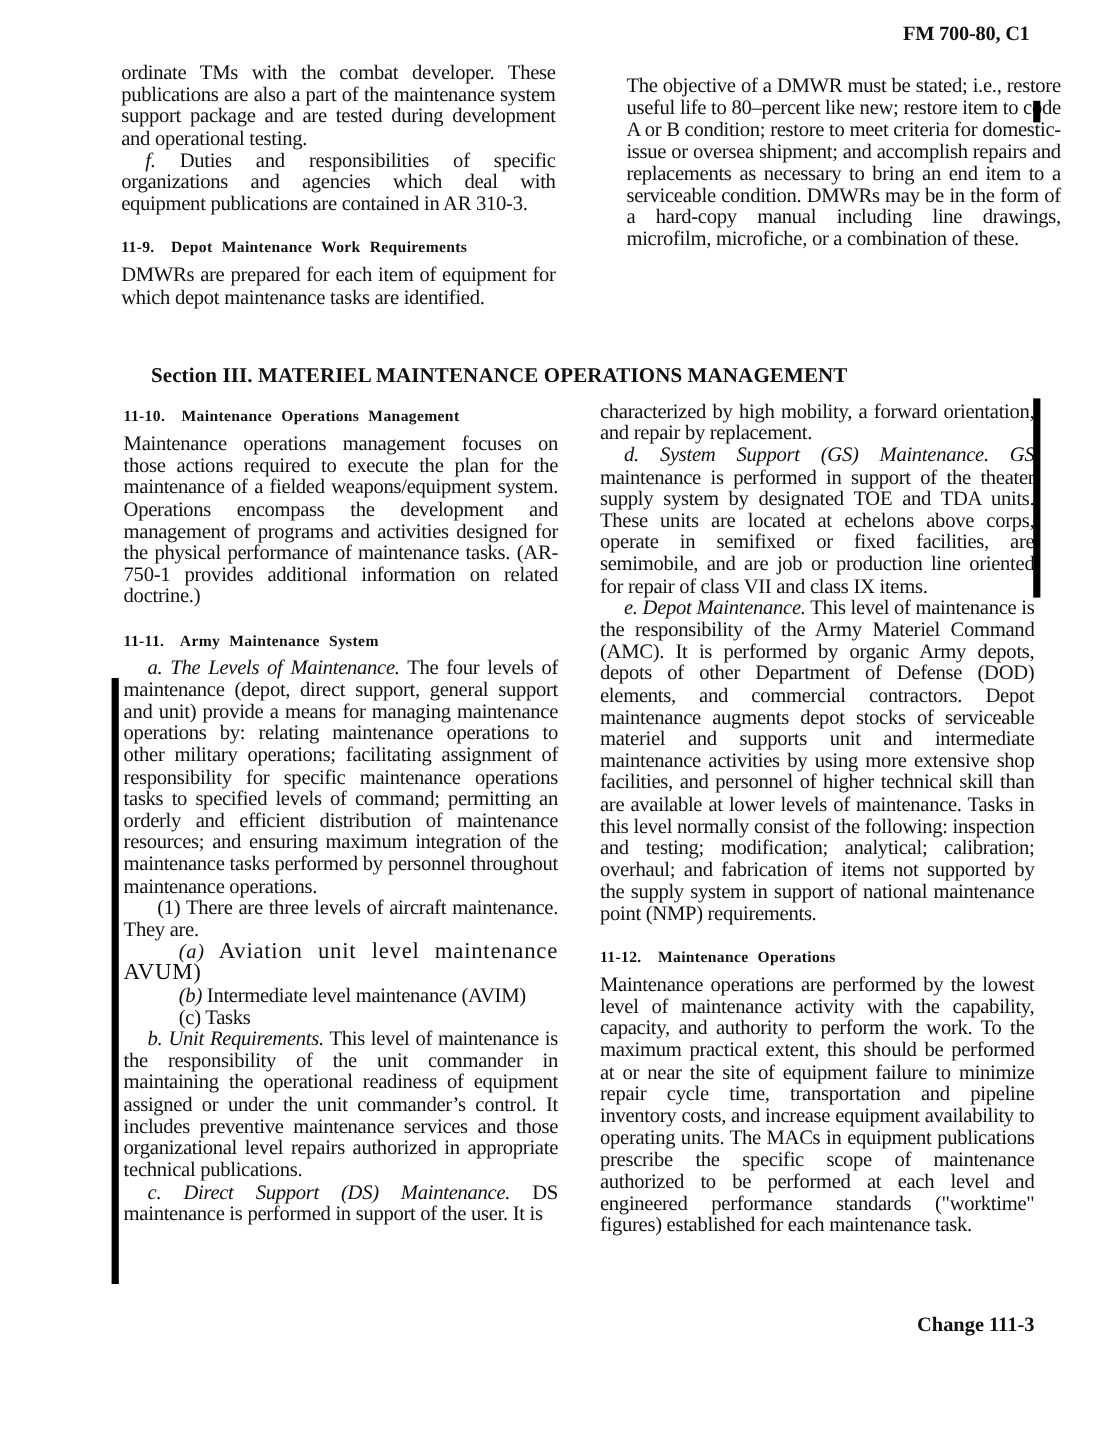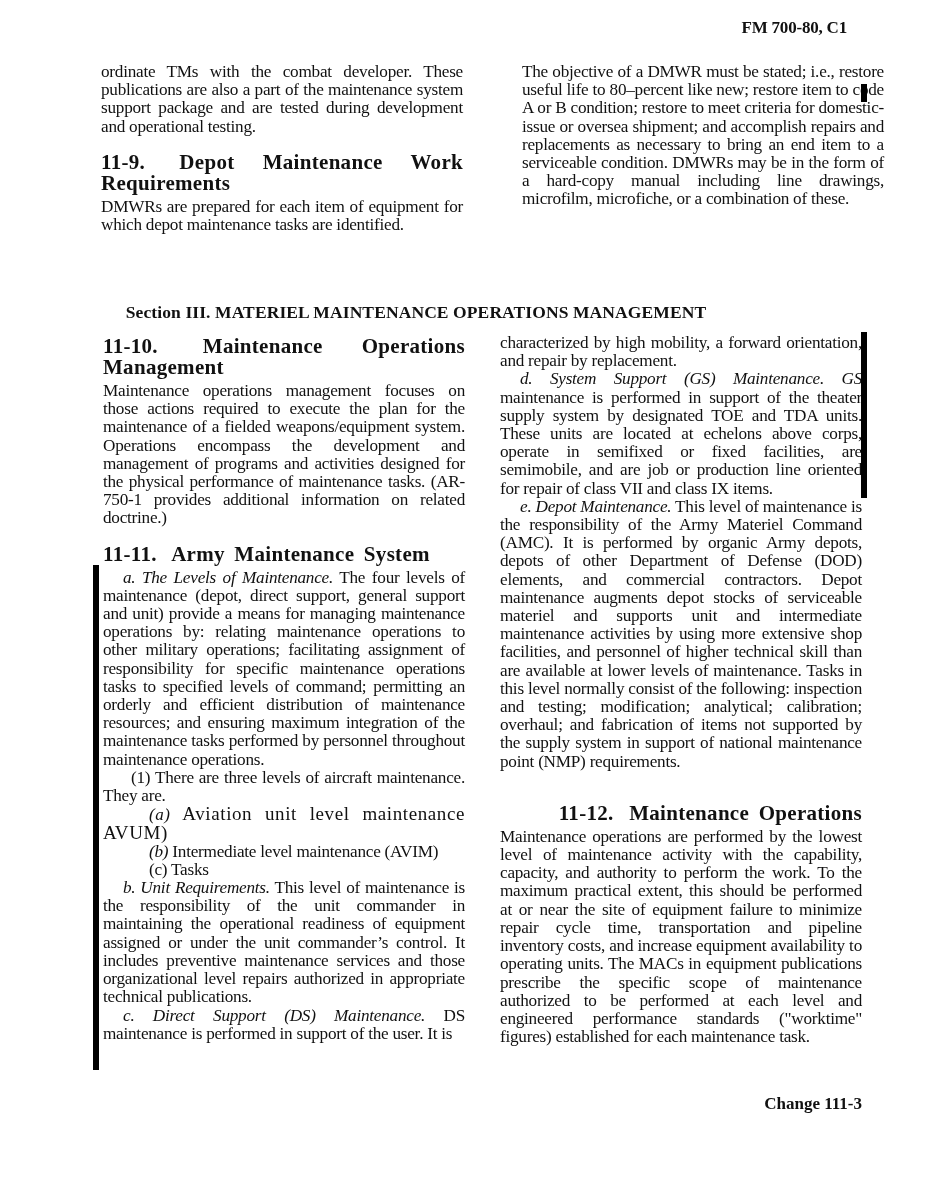--- a/index.html
+++ b/index.html
@@ -2,33 +2,33 @@
 <html><head>
 <meta charset="utf-8">
 <style>
   html, body { margin: 0; padding: 0; background: #ffffff; }
   body {
     width: 930px; height: 1199px; position: relative; overflow: hidden;
     font-family: "Liberation Serif", "DejaVu Serif", serif;
     color: #111111;
   }
   .running-head {
-    position: absolute; top: 18px; right: 83px;
+    position: absolute; top: 18px; right: 72px;
     font-size: 17px; font-weight: bold; letter-spacing: -0.2px;
   }
   .col {
     position: absolute; width: 362px;
     font-size: 17.2px; line-height: 18.2px;
     text-align: justify; letter-spacing: -0.25px;
   }
   .col p { margin: 0; }
   .indent { text-indent: 20px; }
   .indent2 { text-indent: 46px; }
   .col .h {
-    font-weight: bold; font-size: 21px; line-height: 21px;
+    font-weight: bold; font-size: 13px; line-height: 21px;
     letter-spacing: 0.3px; word-spacing: 4px; text-align: left;
     margin: 13px 0 4px 0;
   }
   .col .h .num { margin-right: 6px; }
   .section-title {
     position: absolute; top: 302px; left: 0; width: 832px;
     text-align: center; font-weight: bold; font-size: 17.5px; letter-spacing: 0.1px;
   }
   i { font-style: italic; }
   .change-bar { position: absolute; background: #000; width: 6px; }
@@ -37,22 +37,23 @@
     font-size: 17px; font-weight: bold;
   }
   .footer span + span { }
   .avum { font-size: 19px; letter-spacing: 0.6px; word-spacing: 3px; }
 </style>
 </head>
 <body>
 
 <div class="running-head">FM 700-80, C1</div>
 
-<div class="col" style="left:101px; top:63px;">
+<div class="col" style="left:101px; top:52px;">
   <p>ordinate TMs with the combat developer. These publications are also a part of the maintenance system support package and are tested during development and operational testing.</p>
+  <p class="indent"><i>f.</i><span> Duties and responsibilities of specific organizations and agencies which deal with equipment publications are contained in AR 310-3.</span></p>
   <div class="h" style="margin-top:16px; text-align:justify;"><span class="num">11-9.</span> <span>Depot Maintenance Work Requirements</span></div>
   <p>DMWRs are prepared for each item of equipment for which depot maintenance tasks are identified.</p>
 </div>
 
 <div class="col" style="left:506px; top:63px;margin-left:16px;">
   <p>The objective of a DMWR must be stated; i.e., restore useful life to 80–percent like new; restore item to code A or B condition; restore to meet criteria for domestic-issue or oversea shipment; and accomplish repairs and replacements as necessary to bring an end item to a serviceable condition. DMWRs may be in the form of a hard-copy manual including line drawings, microfilm, microfiche, or a combination of these.</p>
 </div>
 <div class="change-bar" style="left:861px; top:84px; height:18px;"></div>
 
 <div class="section-title">Section III. MATERIEL MAINTENANCE OPERATIONS MANAGEMENT</div>
@@ -68,20 +69,20 @@
   <p class="indent2">(c) Tasks</p>
   <p class="indent"><i>b. Unit Requirements.</i><span> This level of maintenance is the responsibility of the unit commander in maintaining the operational readiness of equipment assigned or under the unit commander’s control. It includes preventive maintenance services and those organizational level repairs authorized in appropriate technical publications.</span></p>
   <p class="indent"><i>c. Direct Support (DS) Maintenance.</i><span> DS maintenance is performed in support of the user. It is</span></p>
 </div>
 <div class="change-bar" style="left:93px; top:565px; height:505px;"></div>
 
 <div class="col" style="left:500px; top:334px;">
   <p>characterized by high mobility, a forward orientation, and repair by replacement.</p>
   <p class="indent"><i>d. System Support (GS) Maintenance. GS</i><span> maintenance is performed in support of the theater supply system by designated TOE and TDA units. These units are located at echelons above corps, operate in semifixed or fixed facilities, are semimobile, and are job or production line oriented for repair of class VII and class IX items.</span></p>
   <p class="indent"><i>e. Depot Maintenance.</i><span> This level of maintenance is the responsibility of the Army Materiel Command (AMC). It is performed by organic Army depots, depots of other Department of Defense (DOD) elements, and commercial contractors. Depot maintenance augments depot stocks of serviceable materiel and supports unit and intermediate maintenance activities by using more extensive shop facilities, and personnel of higher technical skill than are available at lower levels of maintenance. Tasks in this level normally consist of the following: inspection and testing; modification; analytical; calibration; overhaul; and fabrication of items not supported by the supply system in support of national maintenance point (NMP) requirements.</span></p>
-  <div class="h" style="margin-top:32px;text-align:right;"><span class="num">11-12.</span> <span>Maintenance Operations</span></div>
+  <div class="h" style="margin-top:16px;"><span class="num">11-12.</span> <span>Maintenance Operations</span></div>
   <p>Maintenance operations are performed by the lowest level of maintenance activity with the capability, capacity, and authority to perform the work. To the maximum practical extent, this should be performed at or near the site of equipment failure to minimize repair cycle time, transportation and pipeline inventory costs, and increase equipment availability to operating units. The MACs in equipment publications prescribe the specific scope of maintenance authorized to be performed at each level and engineered performance standards ("worktime" figures) established for each maintenance task.</p>
 </div>
 <div class="change-bar" style="left:861px; top:332px; height:166px;"></div>
 
 <div class="footer">
   <span>Change 1</span><span>11-3</span>
 </div>
 
 </body></html>

